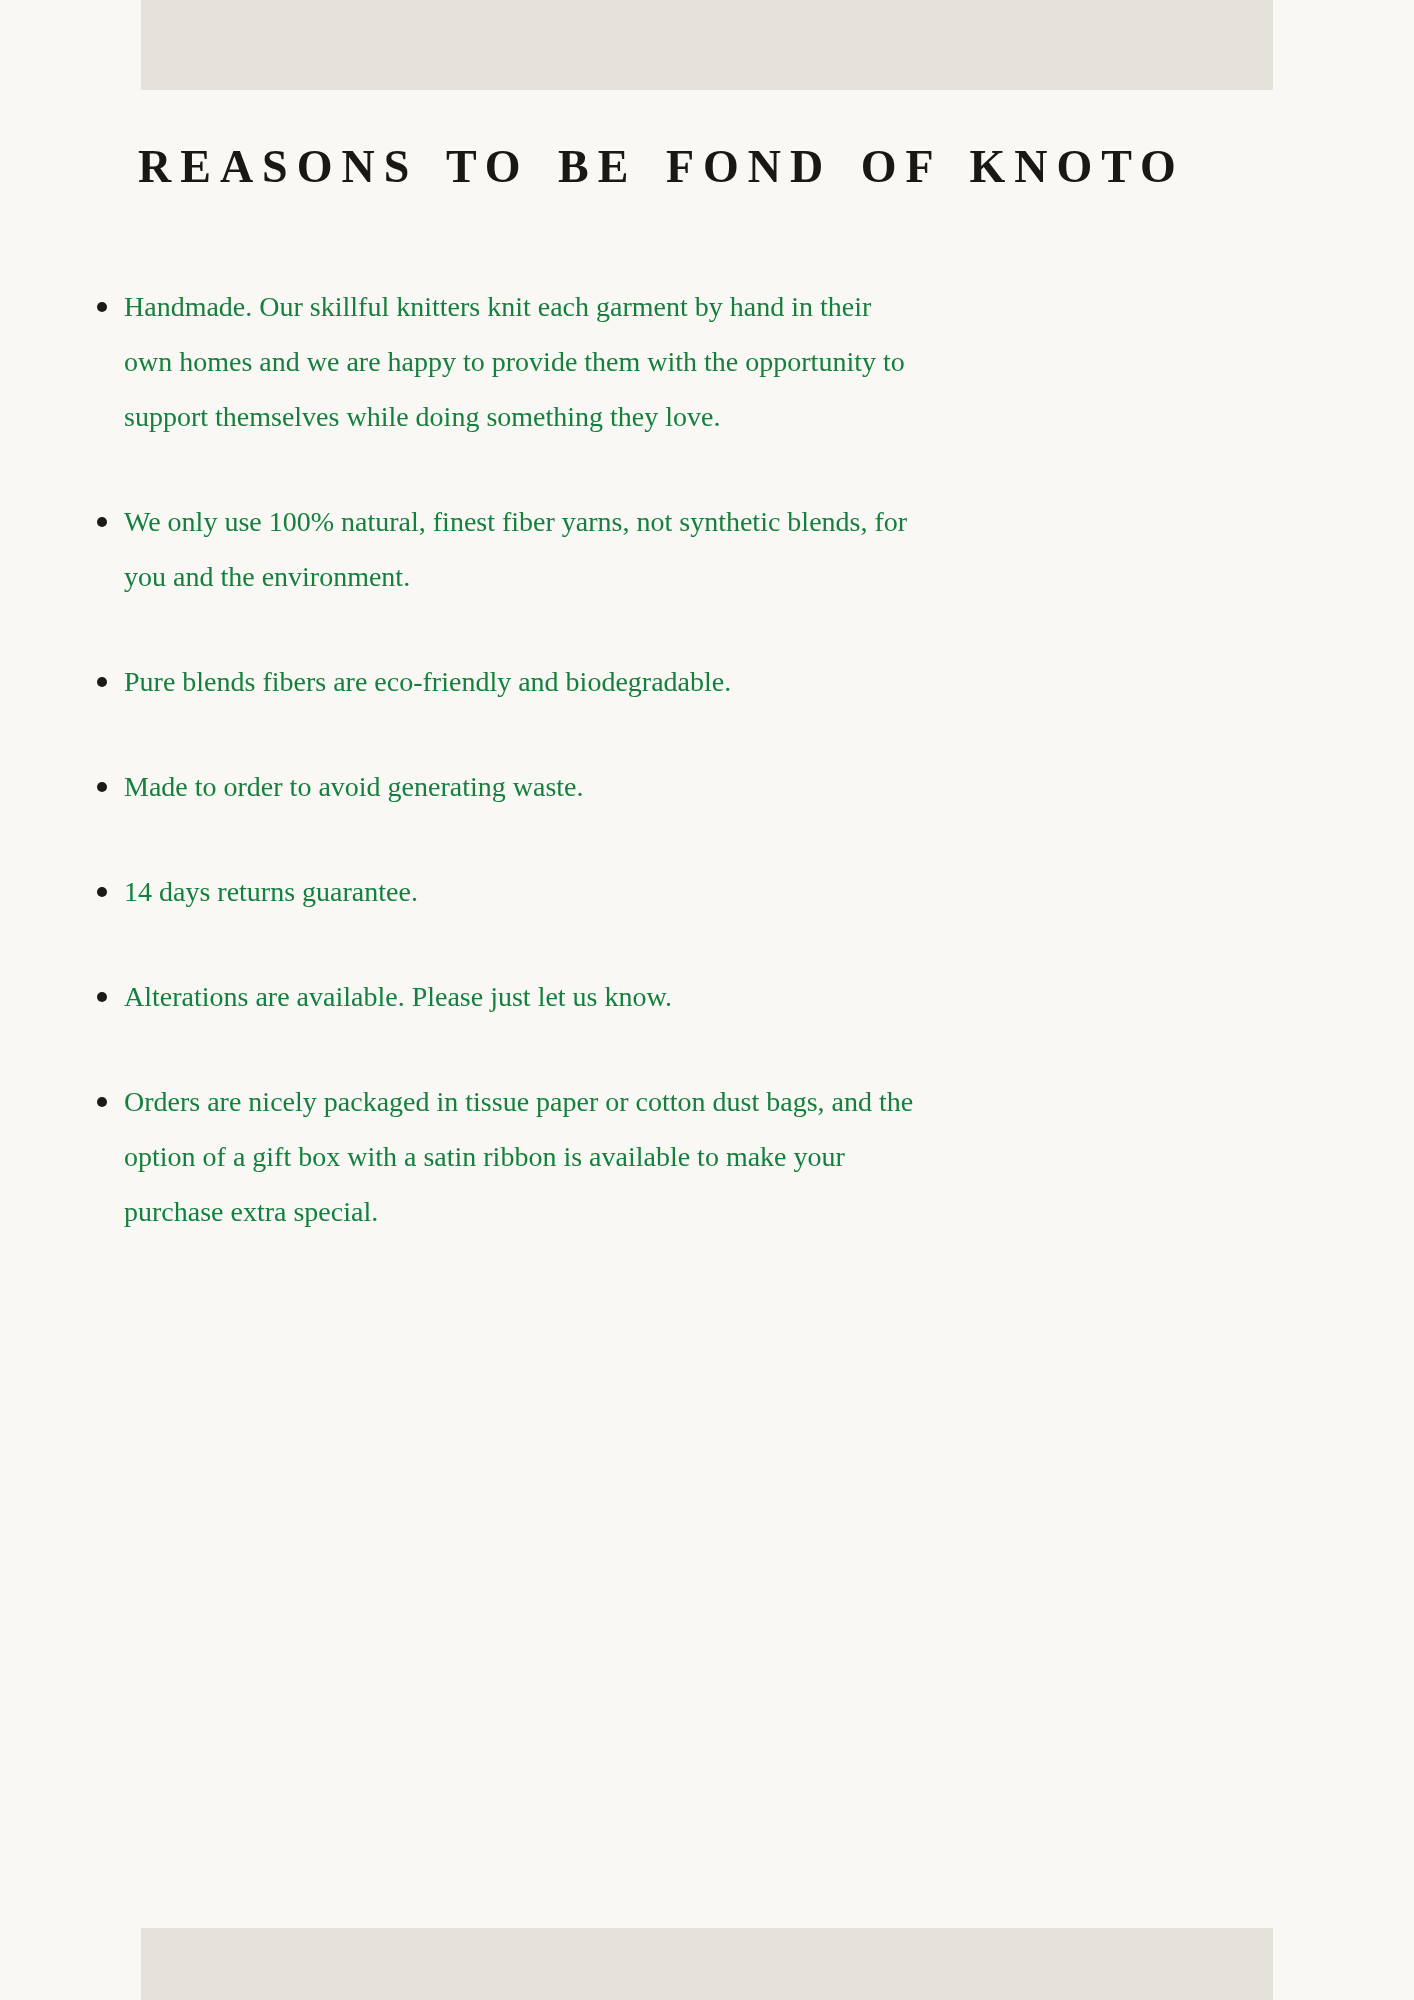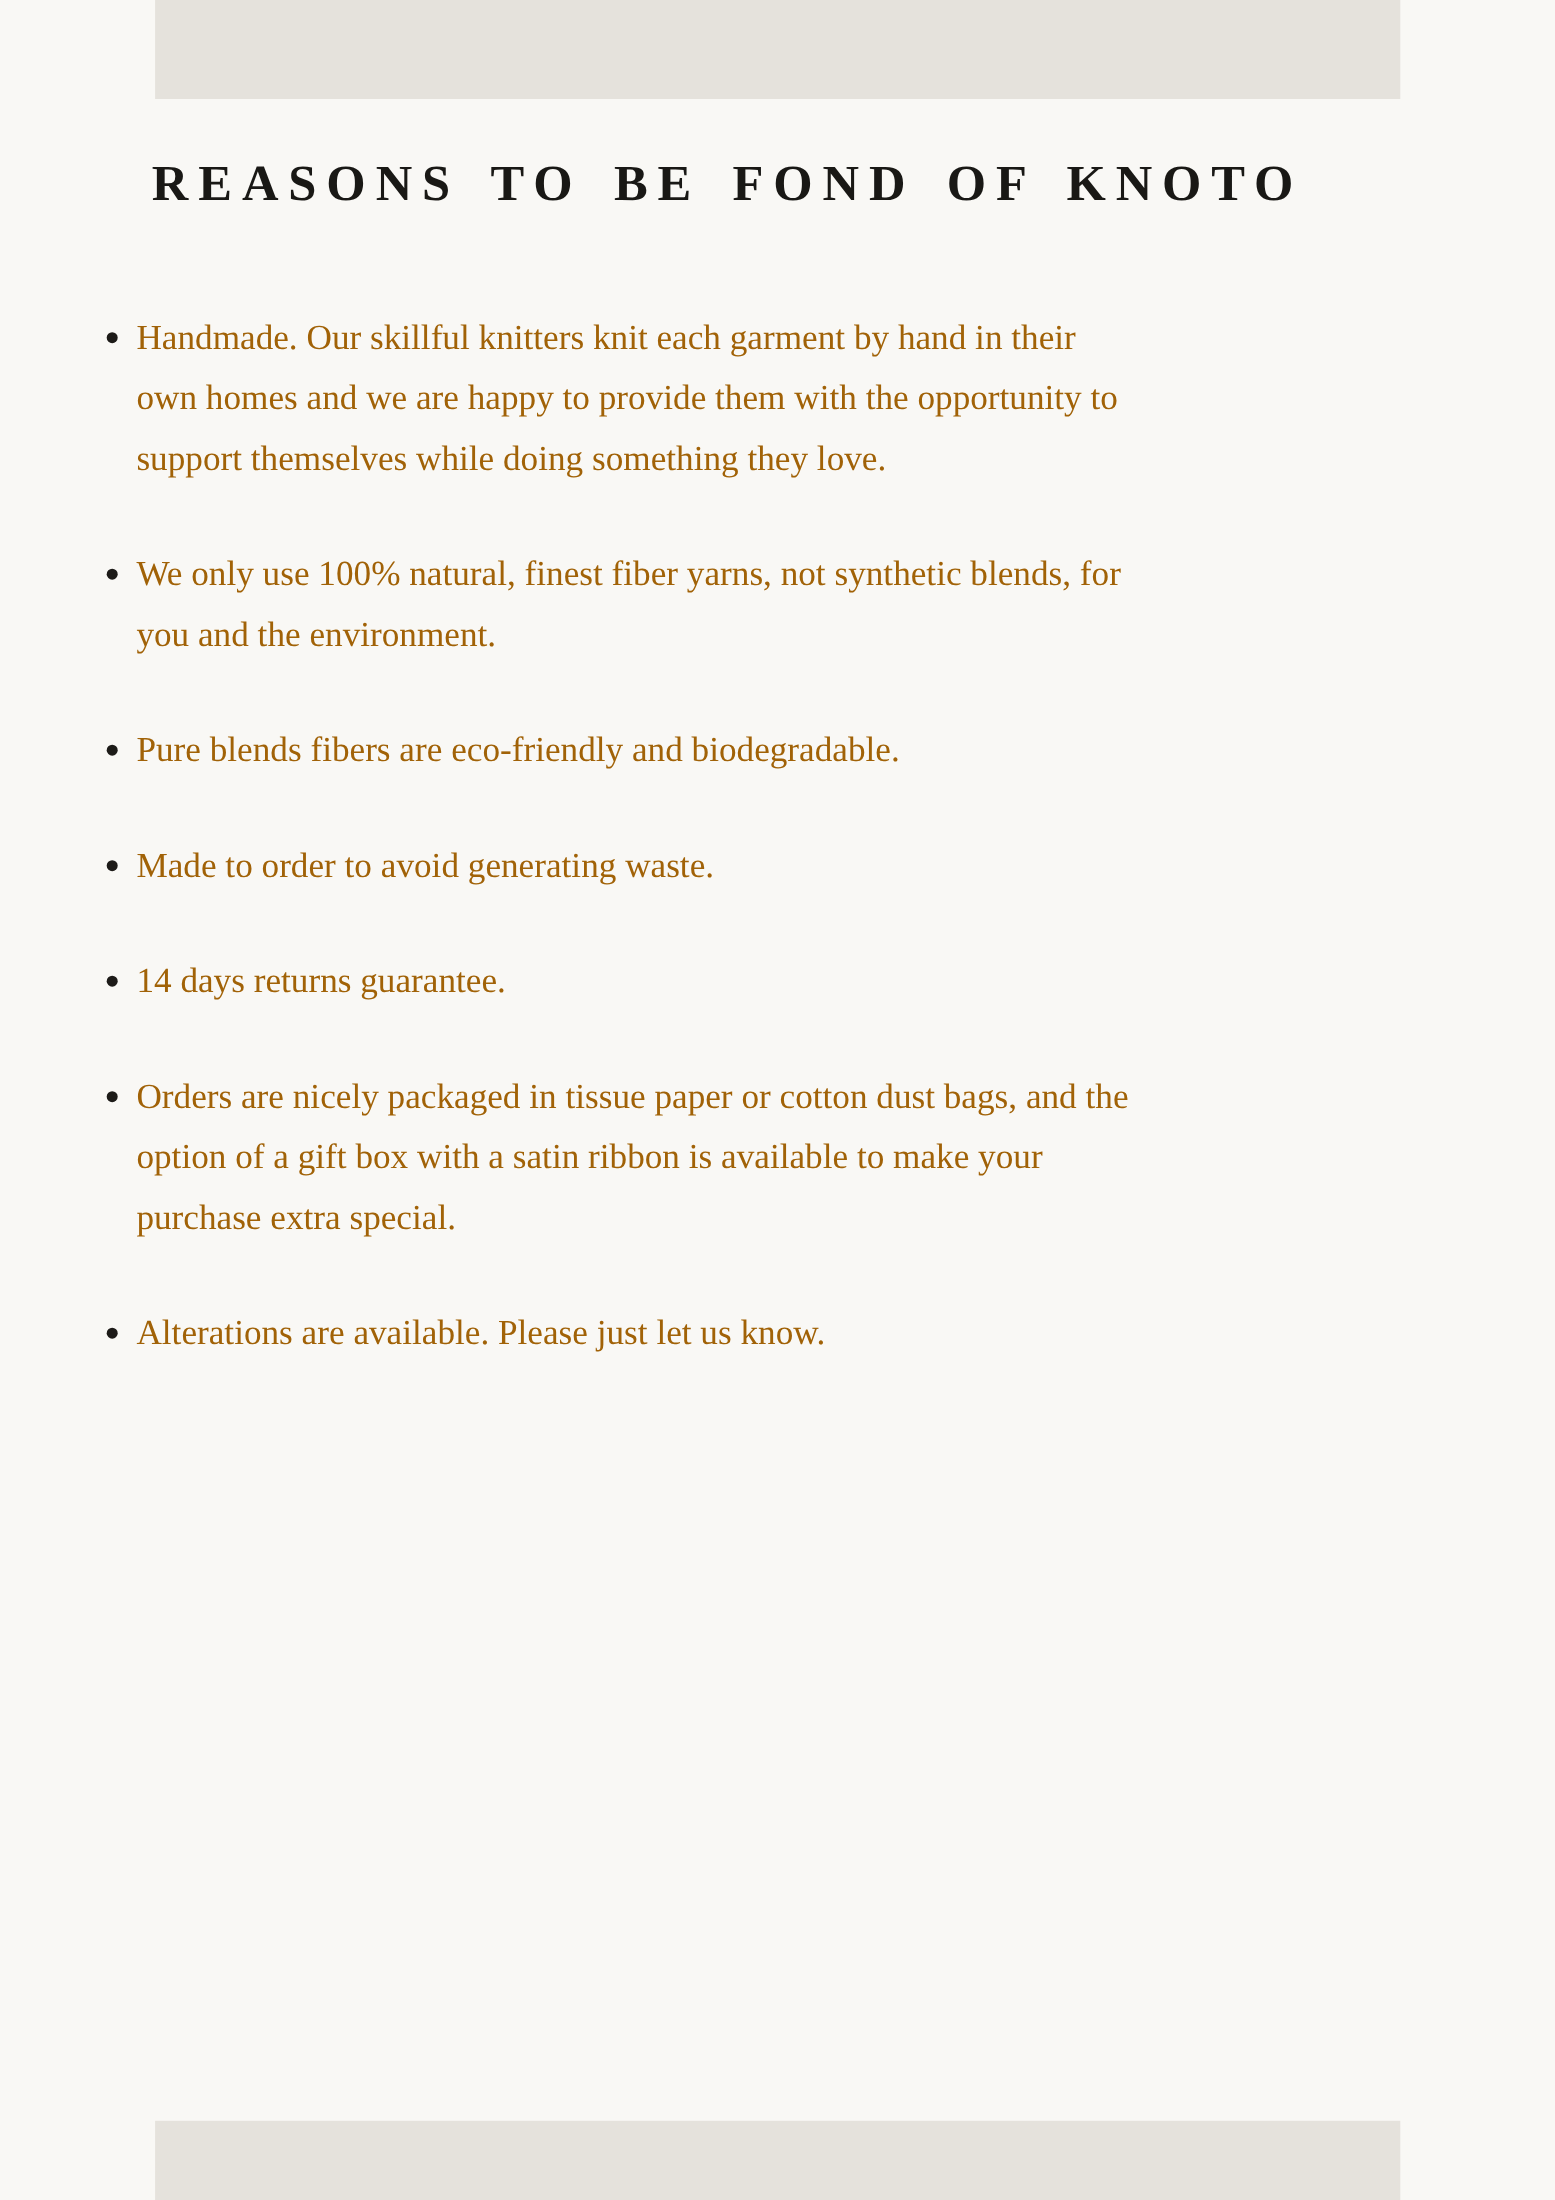--- a/index.html
+++ b/index.html
@@ -42,23 +42,23 @@
   }
   .bullet-list {
     list-style: none;
     margin: 86px 60px 0 97px;
     padding: 0;
   }
   .bullet-item {
     position: relative;
     padding-left: 27px;
     margin-bottom: 50px;
-    font-size: 32px;
+    font-size: 28px;
     line-height: 55px;
-    color: #a16207;
+    color: #15803d;
   }
   .bullet-text {
     white-space: pre-line;
     display: block;
   }
   .dot {
     position: absolute;
     left: 0;
     top: 23px;
     width: 10px;
@@ -94,23 +94,23 @@
     <li class="bullet-item">
       <span class="dot"></span>
       <span class="bullet-text">Made to order to avoid generating waste.</span>
     </li>
     <li class="bullet-item">
       <span class="dot"></span>
       <span class="bullet-text">14 days returns guarantee.</span>
     </li>
     <li class="bullet-item">
       <span class="dot"></span>
+      <span class="bullet-text">Alterations are available. Please just let us know.</span>
+    </li>
+    <li class="bullet-item">
+      <span class="dot"></span>
       <span class="bullet-text">Orders are nicely packaged in tissue paper or cotton dust bags, and the
 option of a gift box with a satin ribbon is available to make your
 purchase extra special.</span>
-    </li>
-    <li class="bullet-item">
-      <span class="dot"></span>
-      <span class="bullet-text">Alterations are available. Please just let us know.</span>
     </li>
   </ul>
 
 <div class="band band-bottom"></div>
 
 </body></html>

